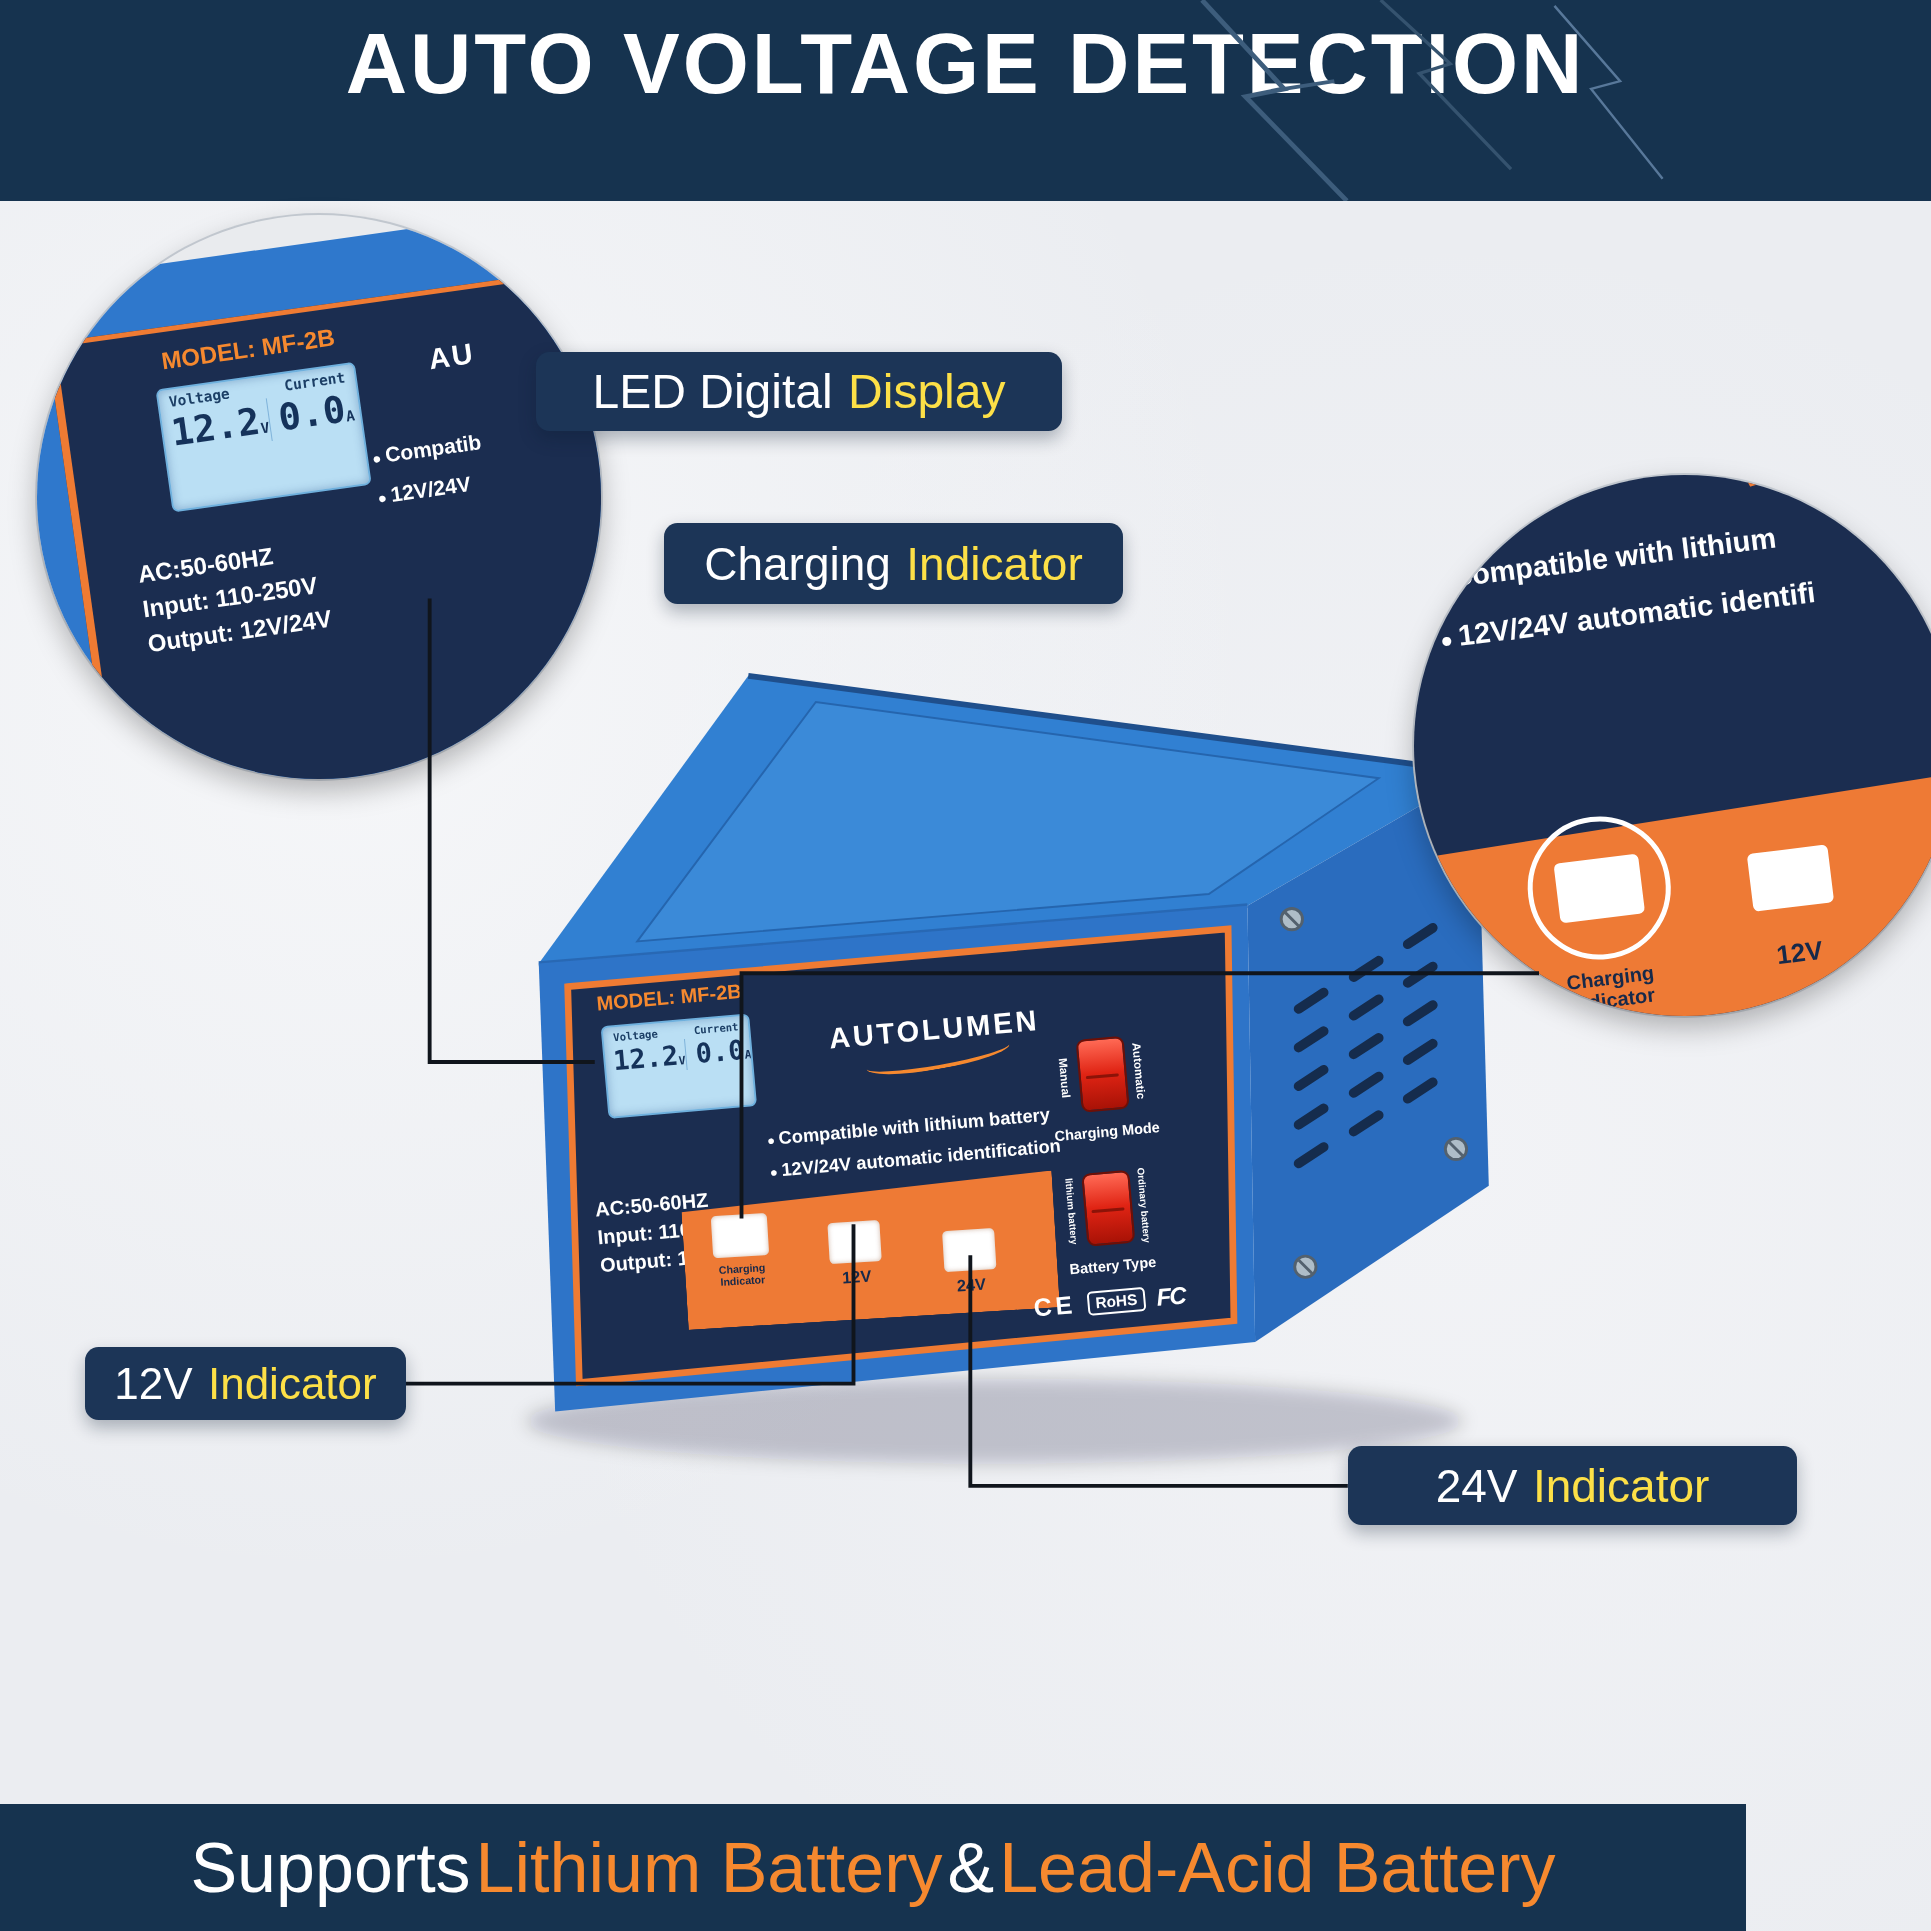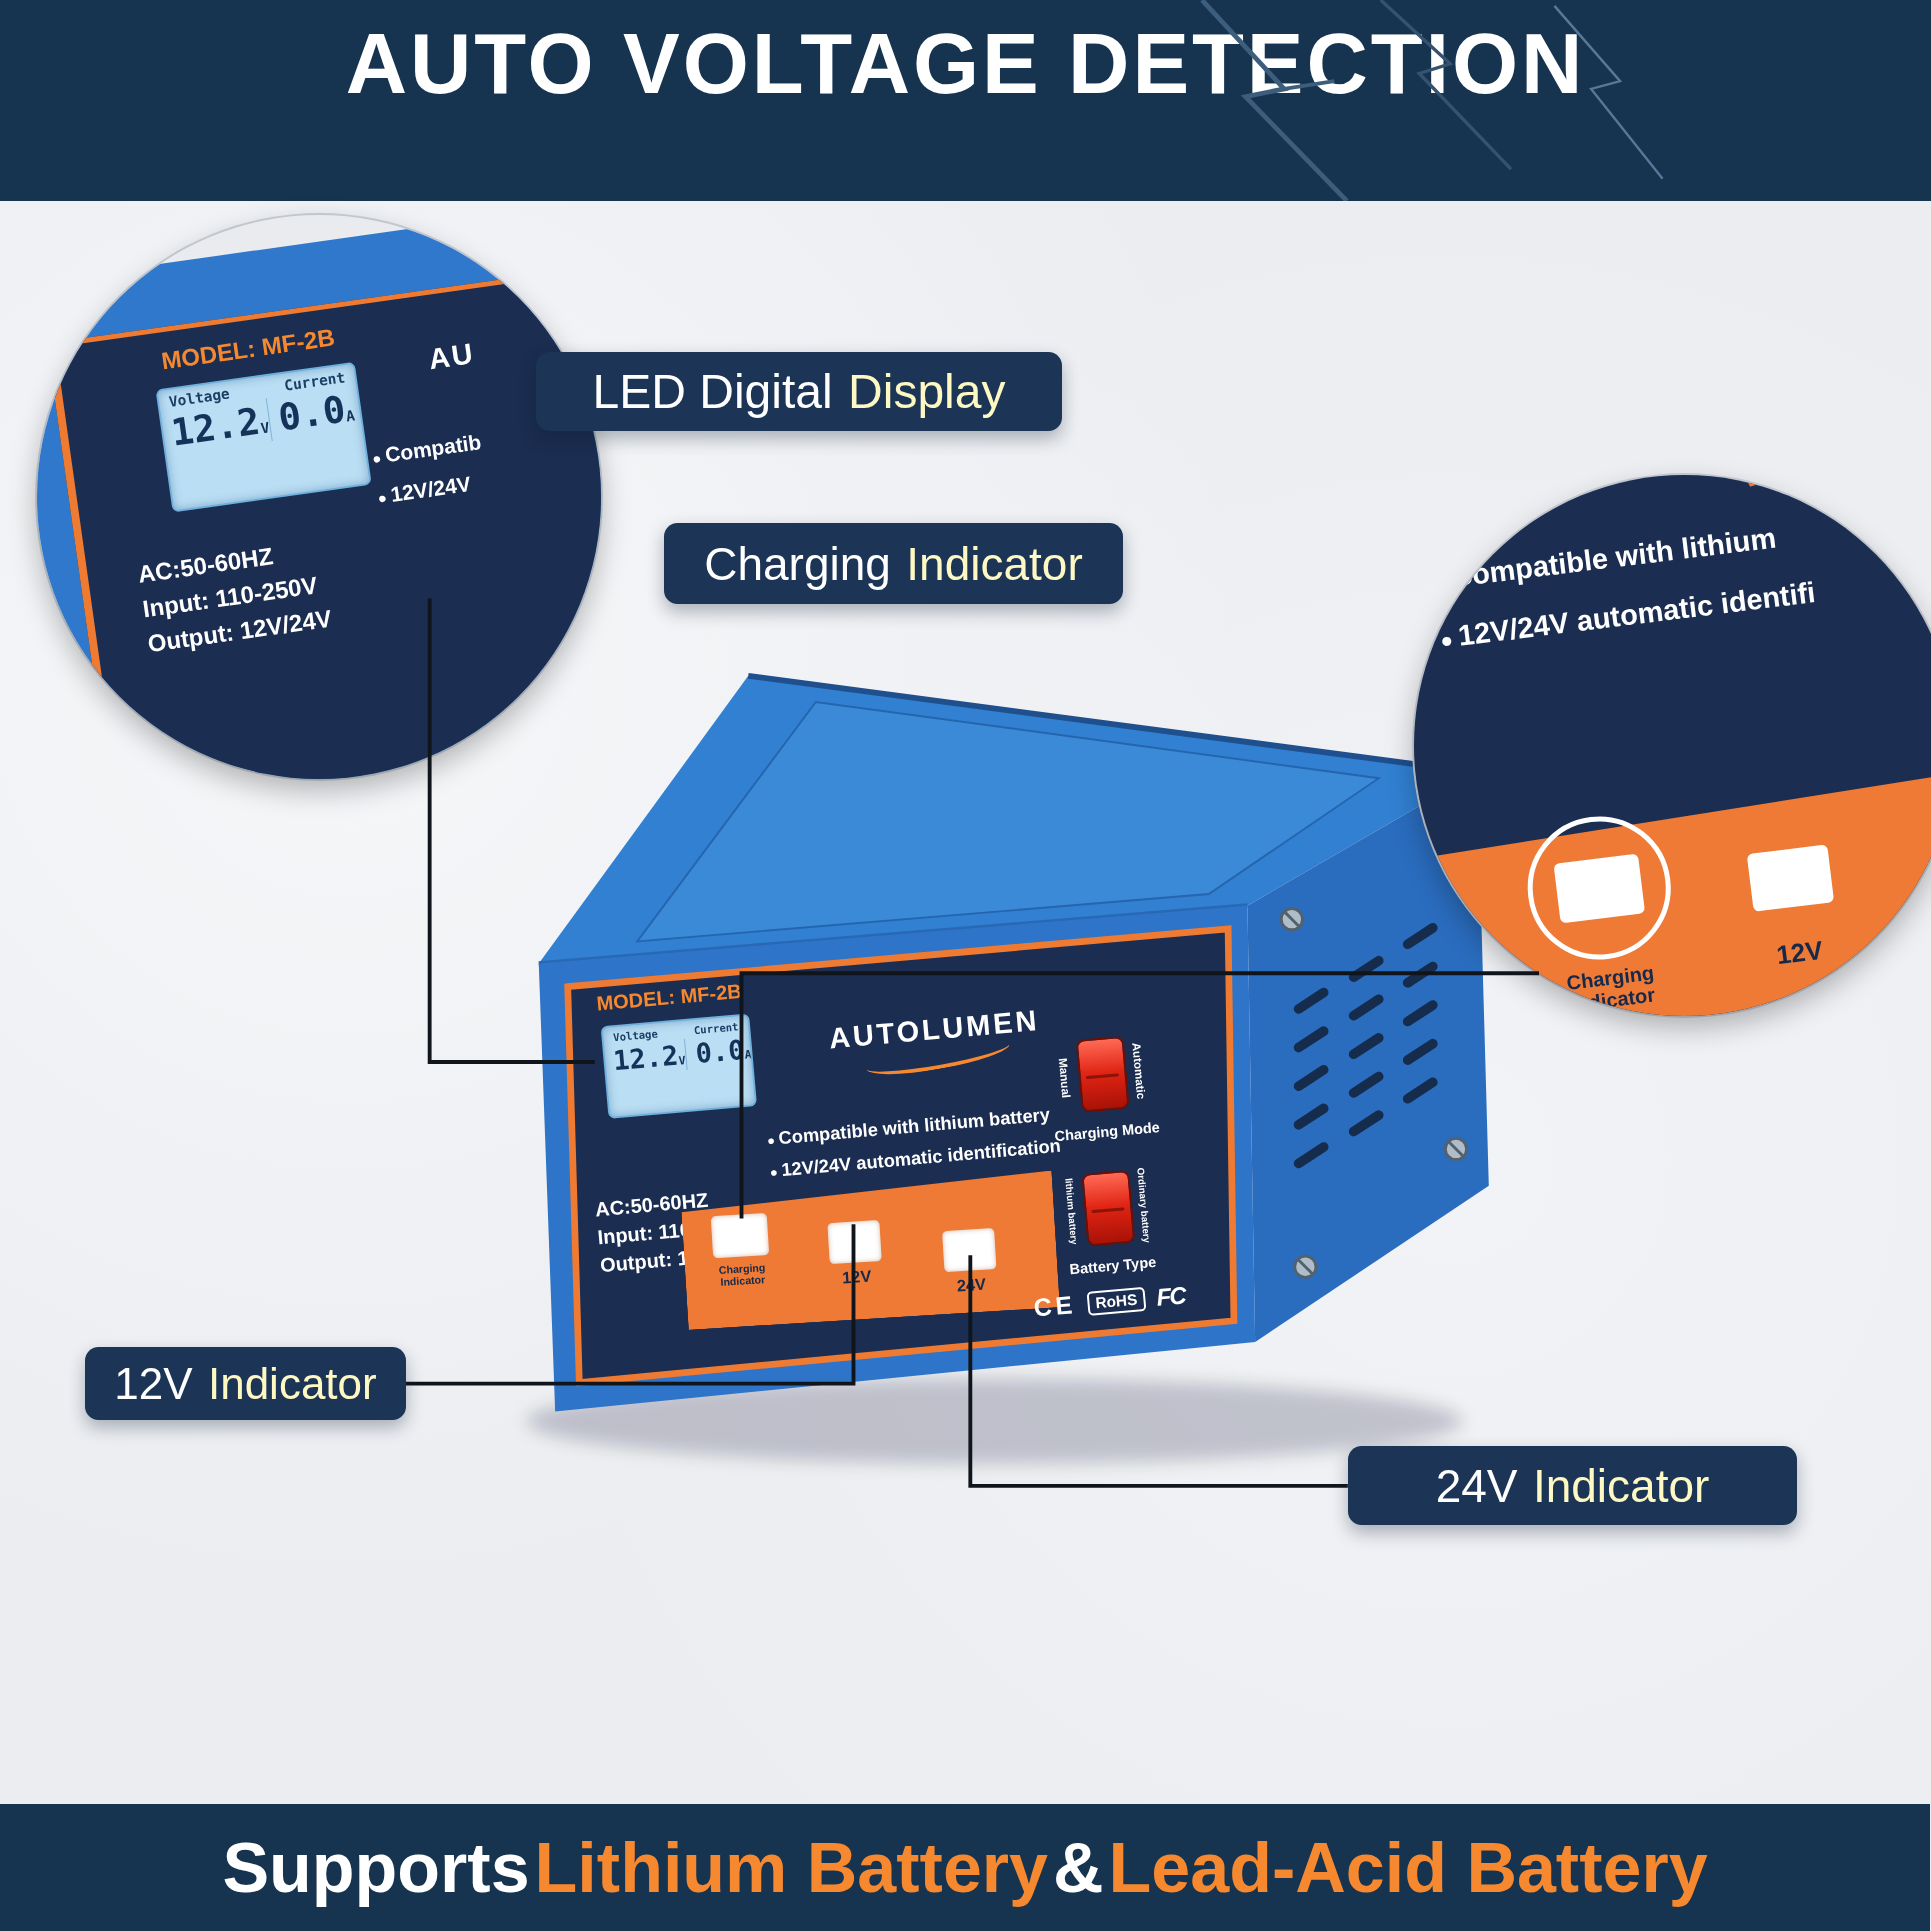--- a/index.html
+++ b/index.html
@@ -9,29 +9,29 @@
               radial-gradient(circle at 18% 35%, #f6f7f9 0%, rgba(246,247,249,0) 45%),
               radial-gradient(circle at 75% 60%, #f2f3f6 0%, rgba(242,243,246,0) 50%),
               #ebedf1; padding-left: 32px; }
 
   
   .top-banner { position:absolute; left:0; top:0; width:1931px; height:201px; background:#16334f; z-index:10; text-align:center; }
   .title1 { margin-top:15.4px; font-size:85px; font-weight:bold; letter-spacing:2.9px; color:#ffffff; }
   .title2 { margin-top:1.9px; font-size:81px; font-weight:bold; letter-spacing:1.9px; color:#f6892f; }
   .bolts { position:absolute; left:0; top:0; width:1931px; height:201px; }
 
-  .bottom-banner { position:absolute; left:0; top:1804px; width:1930px; height:127px; background:#16334f; z-index:10;
-                   display:flex; align-items:center; justify-content:center; gap:5px; font-size:70px; font-weight:bold; }
+  .bottom-banner { position:absolute; left:0; top:1804px; width:1746px; height:127px; background:#16334f; z-index:10;
+                   display:flex; align-items:center; justify-content:center; gap:5px; font-size:70px; font-weight:normal; }
   .bottom-banner .w { color:#ffffff; } .bottom-banner .o { color:#f6892f; }
 
   
   .callout { position:absolute; background:#1c3557; border-radius:13.5px; z-index:55;
              display:flex; align-items:center; justify-content:center; gap:15.4px; font-weight:normal;
              box-shadow:0 7.7px 17.4px rgba(10,25,45,.3); }
-  .callout .w { color:#ffffff; } .callout .o { color:#fef9c3; }
+  .callout .w { color:#ffffff; } .callout .o { color:#fde047; }
   .co-led      { left:536px;  top:352px;  width:526px; height:79px; font-size:48px; }
   .co-charging { left:664px;  top:523px;  width:459px; height:81px; font-size:46px; }
   .co-12v      { left:85px;   top:1347px; width:321px; height:73px; font-size:44px; }
   .co-24v      { left:1348px; top:1446px; width:449px; height:79px; font-size:46px; }
 
   
   .connectors { position:absolute; left:0; top:0; z-index:50; pointer-events:none; }
 
   
   .lcd { background:#badff4; border:2.9px solid #6fb0dd; border-radius:6.8px; box-shadow:inset 0 0 9.7px rgba(30,70,130,.35); overflow:hidden; }

